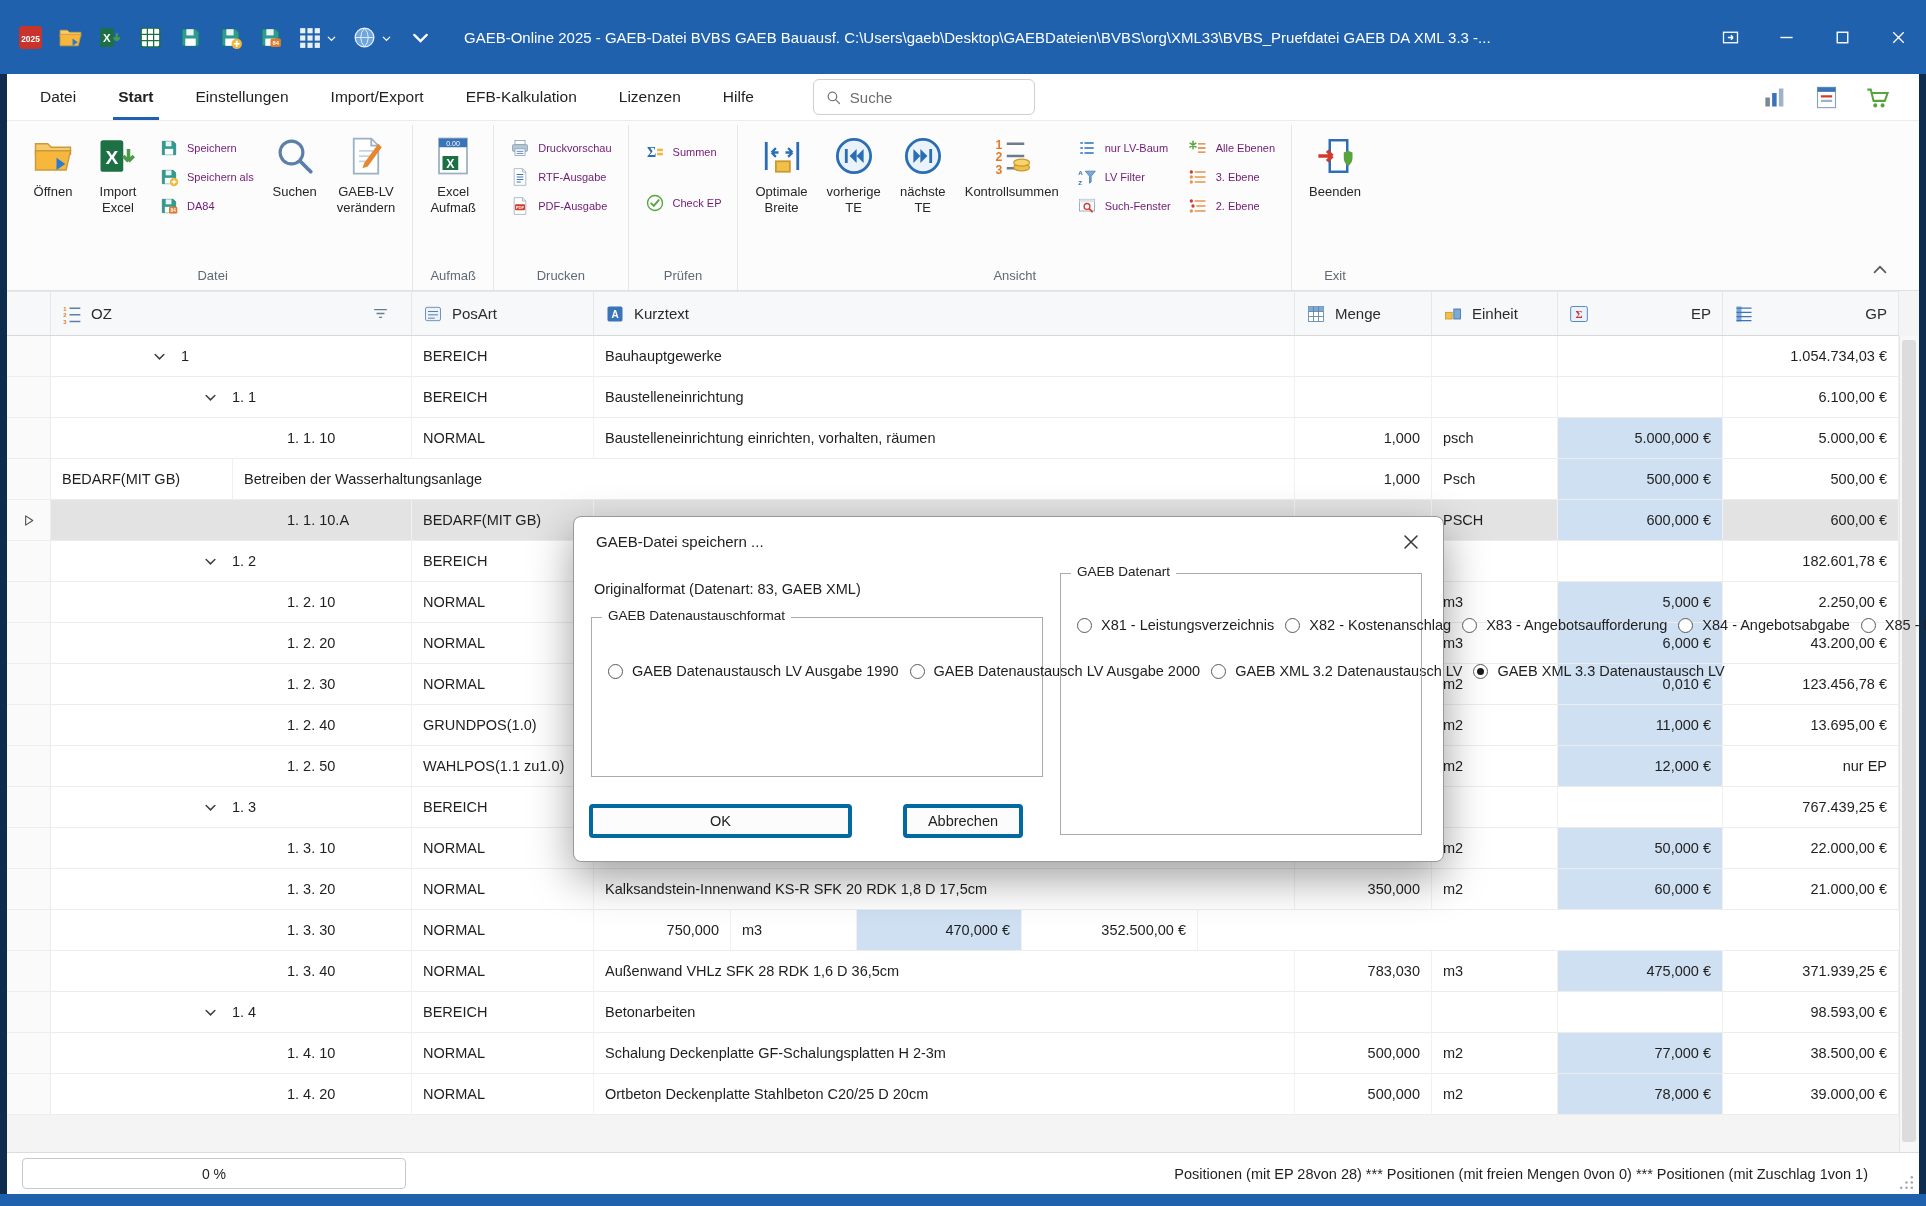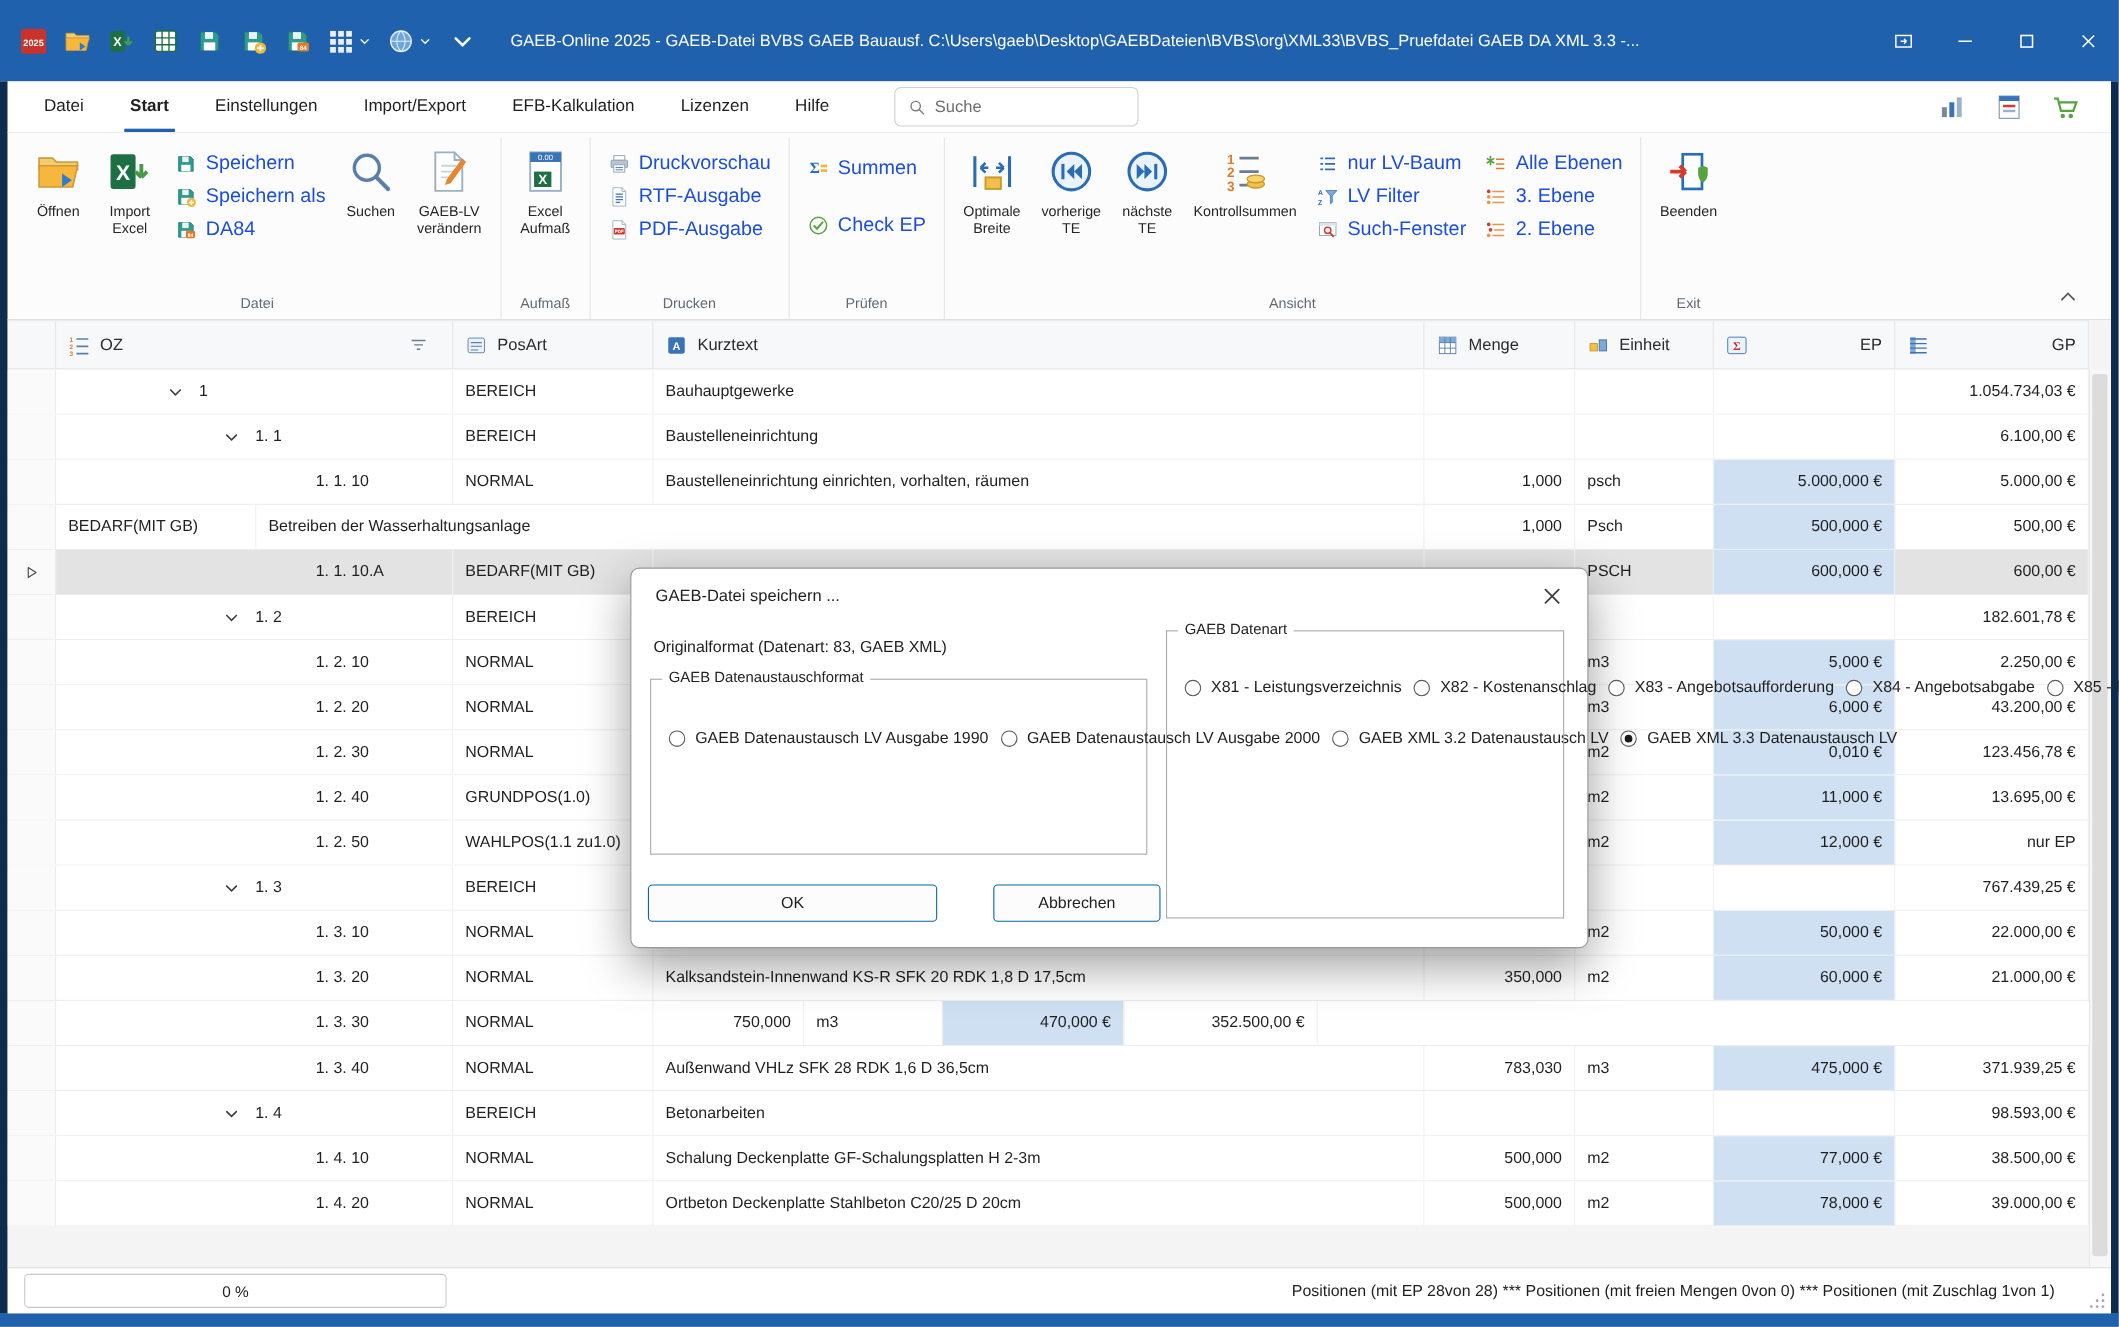--- a/index.html
+++ b/index.html
@@ -48,21 +48,21 @@
   .rgroup:last-child{border-right:none}
   .rgroup-items{flex:1;display:flex;align-items:flex-start;gap:3px}
   .rgroup-label{height:25px;line-height:25px;text-align:center;font-size:13px;color:#5f6a75}
   .rbtn-big{display:flex;flex-direction:column;align-items:center;padding:8px 8px 0;border-radius:4px;min-width:62px;cursor:default}
   .rbtn-big .icon{width:42px;height:42px;flex:none}
   .rbtn-big .lbl{margin-top:7px;font-size:13px;line-height:16px;color:#262626;text-align:center;white-space:pre-line}
   .rstack{display:flex;flex-direction:column;gap:5px;padding-top:9px}
   .rstack.spread{gap:27px;padding-top:13px}
   .rsmall{display:flex;align-items:center;gap:8px;padding:2px 7px;border-radius:3px;cursor:default}
   .rsmall .icon{width:20px;height:20px;flex:none}
-  .rsmall .lbl{font-size:18px;color:#1d4ed8;white-space:nowrap}
+  .rsmall .lbl{font-size:11px;color:#701a75;white-space:nowrap}
   .ribbon-collapse{position:absolute;right:28px;bottom:9px;width:22px;height:22px}
 
   
   .table-area{flex:1;display:flex;flex-direction:column;position:relative;background:#f4f4f4;min-height:0;overflow:hidden}
   .thead{display:flex;height:45px;background:#f7f8f9;border-top:1px solid #e8e8e8;border-bottom:1px solid #d9d9d9;margin-right:20px}
   .th{display:flex;align-items:center;gap:9px;padding:0 11px;font-size:15px;color:#2b2b2b;border-right:1px solid #e7e7e7;overflow:hidden}
   .th .icon{width:20px;height:20px;flex:none}
   .th .spacer{flex:1}
   .th .sort{width:19px;height:19px;margin-right:10px}
   .c-gutter{width:44px;flex:none}
@@ -105,23 +105,23 @@
   .gbox-format{left:17px;top:100px;width:452px;height:160px}
   .gbox-datenart{left:486px;top:56px;width:362px;height:262px}
   .gbox-label{position:absolute;top:-10px;left:10px;background:#fff;padding:0 6px;font-size:13.5px;color:#222}
   .radio-col{position:absolute;left:16px;right:8px;display:flex;gap:11px}
   .gbox-format .radio-col{top:42px}
   .gbox-datenart .radio-col{top:40px}
   .radio-row{display:flex;align-items:center;gap:9px;height:22px}
   .radio{width:15px;height:15px;border:1px solid #5a5a5a;border-radius:50%;position:relative;background:#fff;flex:none}
   .radio.checked::after{content:"";position:absolute;inset:3px;border-radius:50%;background:#1a1a1a}
   .radio-label{font-size:14.5px;color:#1f1f1f;white-space:nowrap}
-  .dlg-btn{position:absolute;height:34px;background:#fcfcfc;border:1px solid #0369a1;border-radius:4px;font-size:14.5px;color:#222;font-family:inherit;display:flex;align-items:center;justify-content:center;cursor:default}
+  .dlg-btn{position:absolute;height:34px;background:#fcfcfc;border:4px solid #0369a1;border-radius:4px;font-size:14.5px;color:#222;font-family:inherit;display:flex;align-items:center;justify-content:center;cursor:default}
   .btn-ok{left:15px;top:287px;width:263px}
-  .btn-cancel{left:329px;top:287px;width:152px}
+  .btn-cancel{left:329px;top:287px;width:120px}
 </style>
 </head>
 <body>
 
 <div class="window">
 
   <div class="titlebar">
     <div class="tb-icons" id="tb-icons">
         <div class="tb-btn">
           <span class="icon">

